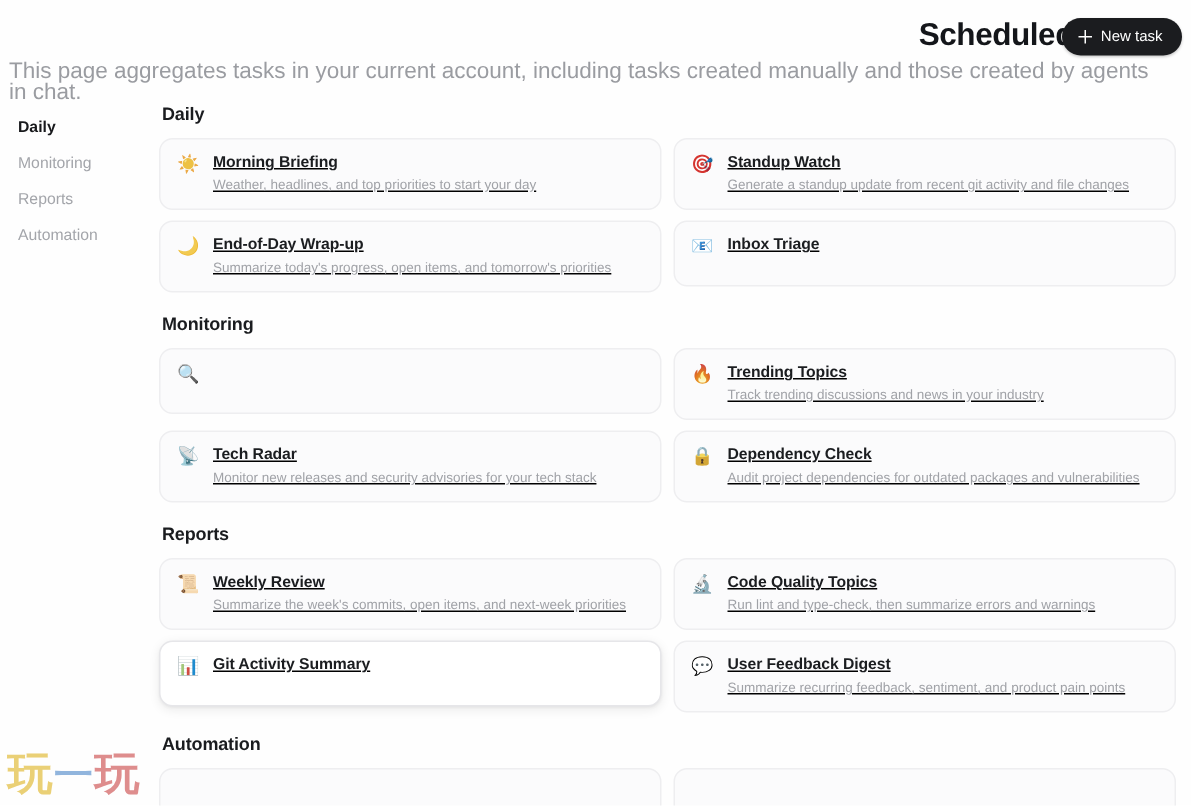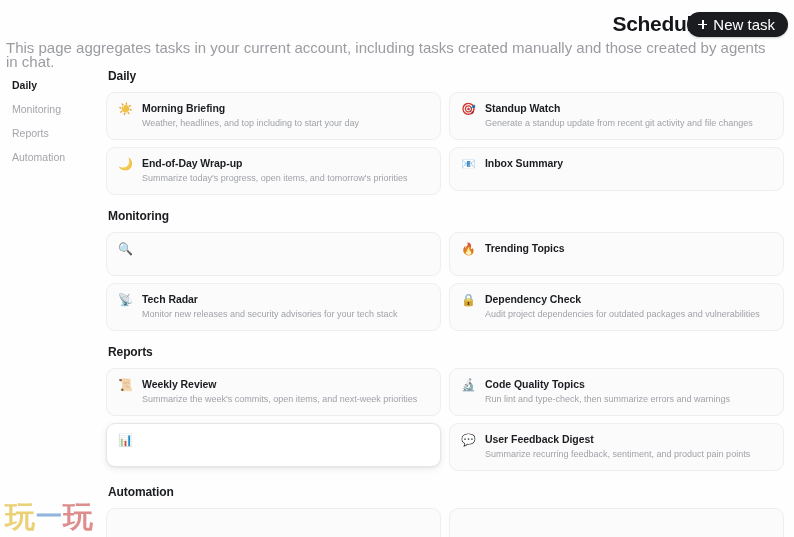--- a/index.html
+++ b/index.html
@@ -22,21 +22,21 @@
     margin-top: 4px;
     font-size: 15px; color: #9a9ca1; line-height: 14px;
   }
   .new-task-btn {
     position: absolute; top: 12px; right: 6px;
     height: 25px; padding: 0 13px 0 11px;
     display: flex; align-items: center; gap: 6px;
     background: #1b1c1f; color: #ffffff;
     border: none; border-radius: 13px;
     font-family: "Liberation Sans", sans-serif;
-    font-size: 15px; font-weight: 500;
+    font-size: 10px; font-weight: 500;
     cursor: pointer;
     box-shadow: 0 1px 2px rgba(0,0,0,0.22);
   }
   .plus-icon { display: inline-block; width: 9px; height: 9px; position: relative; }
   .plus-icon::before, .plus-icon::after {
     content: ""; position: absolute; background: #ffffff;
   }
   .plus-icon::before { left: 4px; top: 0; width: 1.3px; height: 9px; }
   .plus-icon::after  { top: 4px; left: 0; height: 1.3px; width: 9px; }
 
@@ -74,21 +74,21 @@
   .card.hovered {
     background: #ffffff;
     border-color: #e6e6e9;
     box-shadow: 0 2px 7px rgba(20,22,26,0.08), 0 1px 2px rgba(20,22,26,0.05);
   }
   .card-icon {
     flex: 0 0 15px; width: 15px; height: 15px;
     font-size: 12px; line-height: 15px; text-align: center;
     filter: saturate(0.75);
   }
-  .card-text { flex: 1 1 auto; min-width: 0; padding-top: 0px; }
+  .card-text { flex: 1 1 auto; min-width: 0; padding-top: 0px; text-decoration: underline; }
   .card-title {
     font-size: 10.5px; font-weight: bold; color: #1b1d20;
     line-height: 13px; letter-spacing: -0.05px;
   }
   .card-desc {
     margin-top: 2px;
     font-size: 9px; color: #a0a2a7; line-height: 12px;
   }
 
   
@@ -133,21 +133,21 @@
       </nav>
     <div class="main" id="main">
         <div class="section">
           <div class="section-title">Daily</div>
           <div class="grid">
             <div class="cell">
               <div class="card">
                 <div class="card-icon">☀️</div>
                 <div class="card-text">
                   <div class="card-title">Morning Briefing</div>
-                  <div class="card-desc">Weather, headlines, and top including to start your day</div>
+                  <div class="card-desc">Weather, headlines, and top priorities to start your day</div>
                 </div>
               </div>
             </div>
             <div class="cell">
               <div class="card">
                 <div class="card-icon">🎯</div>
                 <div class="card-text">
                   <div class="card-title">Standup Watch</div>
                   <div class="card-desc">Generate a standup update from recent git activity and file changes</div>
                 </div>
@@ -159,39 +159,40 @@
                 <div class="card-text">
                   <div class="card-title">End-of-Day Wrap-up</div>
                   <div class="card-desc">Summarize today's progress, open items, and tomorrow's priorities</div>
                 </div>
               </div>
             </div>
             <div class="cell">
               <div class="card">
                 <div class="card-icon">📧</div>
                 <div class="card-text">
-                  <div class="card-title">Inbox Summary</div>
+                  <div class="card-title">Inbox Triage</div>
                 </div>
               </div>
             </div>
           </div>
         </div>
         <div class="section">
           <div class="section-title">Monitoring</div>
           <div class="grid">
             <div class="cell">
               <div class="card">
                 <div class="card-icon">🔍</div>
               </div>
             </div>
             <div class="cell">
               <div class="card">
                 <div class="card-icon">🔥</div>
                 <div class="card-text">
                   <div class="card-title">Trending Topics</div>
+                  <div class="card-desc">Track trending discussions and news in your industry</div>
                 </div>
               </div>
             </div>
             <div class="cell">
               <div class="card">
                 <div class="card-icon">📡</div>
                 <div class="card-text">
                   <div class="card-title">Tech Radar</div>
                   <div class="card-desc">Monitor new releases and security advisories for your tech stack</div>
                 </div>
@@ -226,20 +227,21 @@
                 <div class="card-text">
                   <div class="card-title">Code Quality Topics</div>
                   <div class="card-desc">Run lint and type-check, then summarize errors and warnings</div>
                 </div>
               </div>
             </div>
             <div class="cell">
               <div class="card hovered">
                 <div class="card-icon">📊</div>
                 <div class="card-text">
+                  <div class="card-title">Git Activity Summary</div>
                 </div>
               </div>
             </div>
             <div class="cell">
               <div class="card">
                 <div class="card-icon">💬</div>
                 <div class="card-text">
                   <div class="card-title">User Feedback Digest</div>
                   <div class="card-desc">Summarize recurring feedback, sentiment, and product pain points</div>
                 </div>

